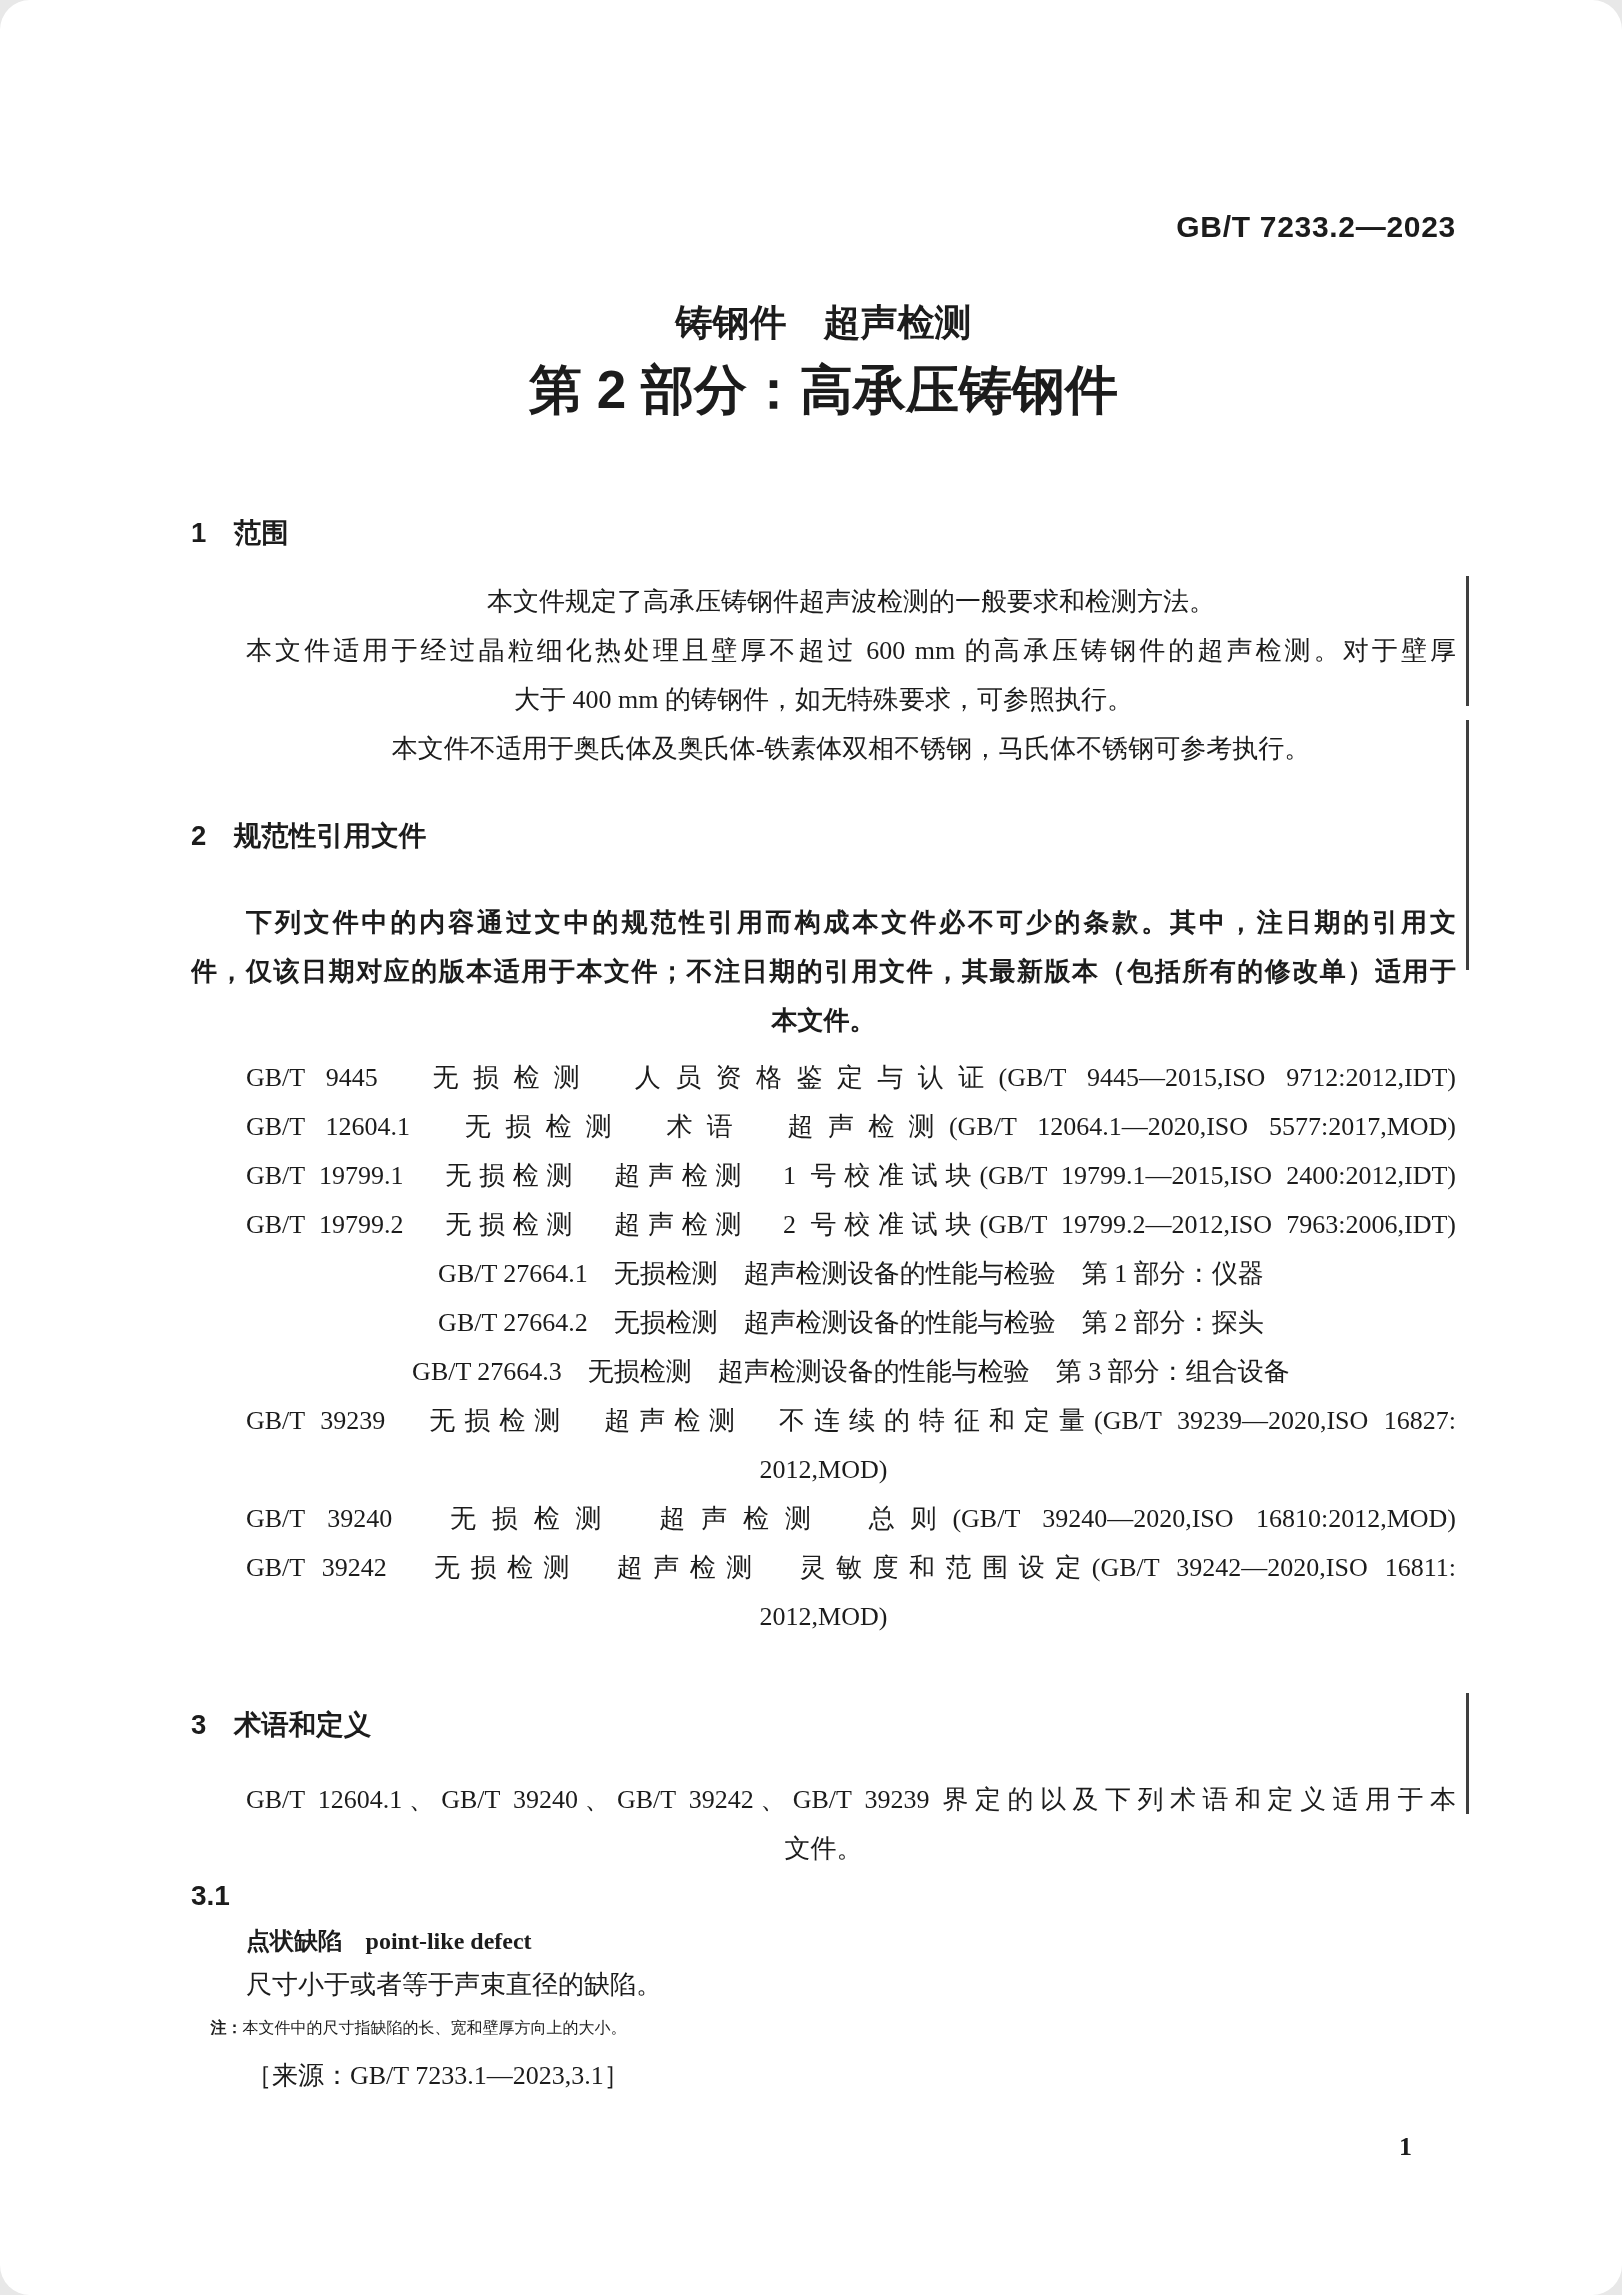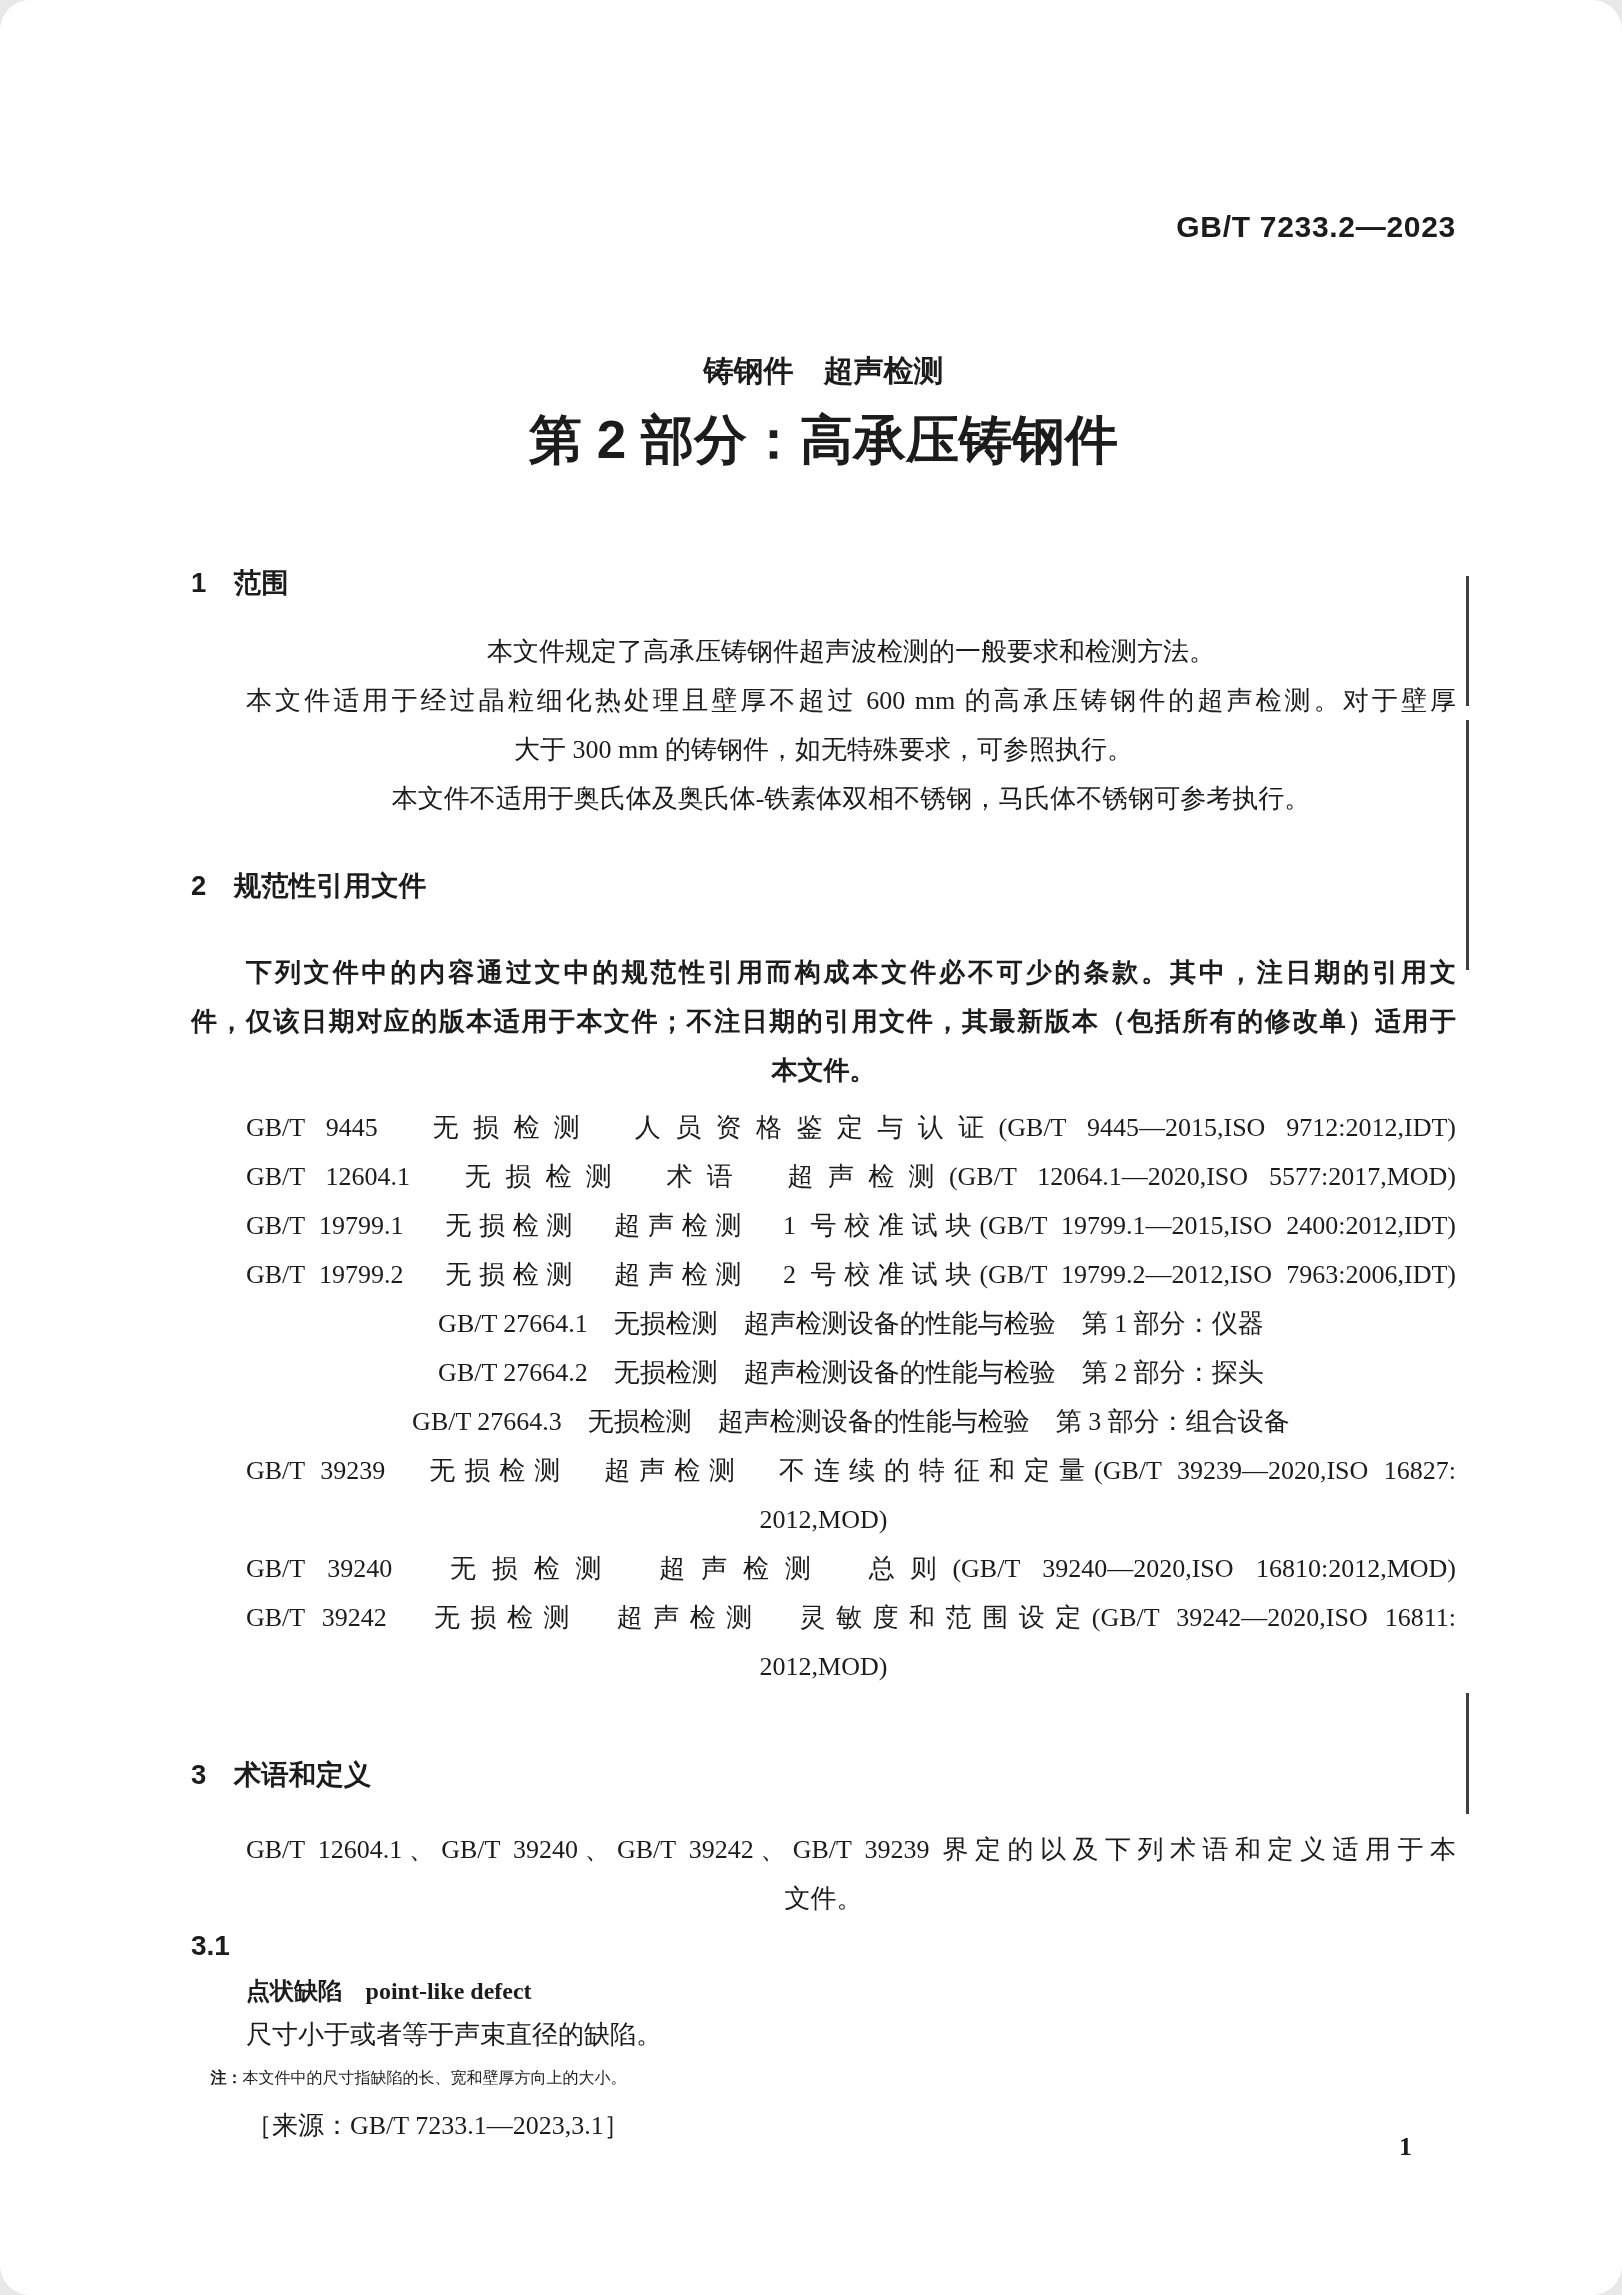--- a/index.html
+++ b/index.html
@@ -20,26 +20,26 @@
   .hdr {
     margin-top: 208px;
     line-height: 37px;
     font-size: 30px;
     font-weight: bold;
     text-align: right;
     font-family: "Liberation Sans", "DejaVu Sans", sans-serif;
     letter-spacing: 0.7px;
   }
   .title1 {
-    margin-top: 100px;
+    margin-top: 50px;
     line-height: 56px;
-    font-size: 30px;
+    font-size: 37px;
     font-weight: bold;
     text-align: center;
-    font-family: Liberation Mono, monospace;
+    font-family: Liberation Serif, serif;
   }
   .title2 {
     margin-top: 10.5px;
     line-height: 56px;
     font-size: 53px;
     font-weight: bold;
     text-align: center;
     font-family: "Liberation Sans", "DejaVu Sans", sans-serif;
   }
   .sec-h {
@@ -131,21 +131,21 @@
 
     <div class="hdr">GB/T 7233.2—2023</div>
 
     <div class="title1">铸钢件　超声检测</div>
     <div class="title2">第 2 部分：高承压铸钢件</div>
 
     <div class="sec-h h-scope">1　范围</div>
     <div class="grp-scope">
       <div class="line indent">本文件规定了高承压铸钢件超声波检测的一般要求和检测方法。</div>
       <div class="line indent fill">本文件适用于经过晶粒细化热处理且壁厚不超过 600 mm 的高承压铸钢件的超声检测。对于壁厚</div>
-      <div class="line">大于 300 mm 的铸钢件，如无特殊要求，可参照执行。</div>
+      <div class="line">大于 400 mm 的铸钢件，如无特殊要求，可参照执行。</div>
       <div class="line indent">本文件不适用于奥氏体及奥氏体-铁素体双相不锈钢，马氏体不锈钢可参考执行。</div>
     </div>
 
     <div class="sec-h h-refs">2　规范性引用文件</div>
     <div class="grp-refintro">
       <div class="line indent fill">下列文件中的内容通过文中的规范性引用而构成本文件必不可少的条款。其中，注日期的引用文</div>
       <div class="line fill">件，仅该日期对应的版本适用于本文件；不注日期的引用文件，其最新版本（包括所有的修改单）适用于</div>
       <div class="line">本文件。</div>
     </div>
     <div class="grp-refitems">

